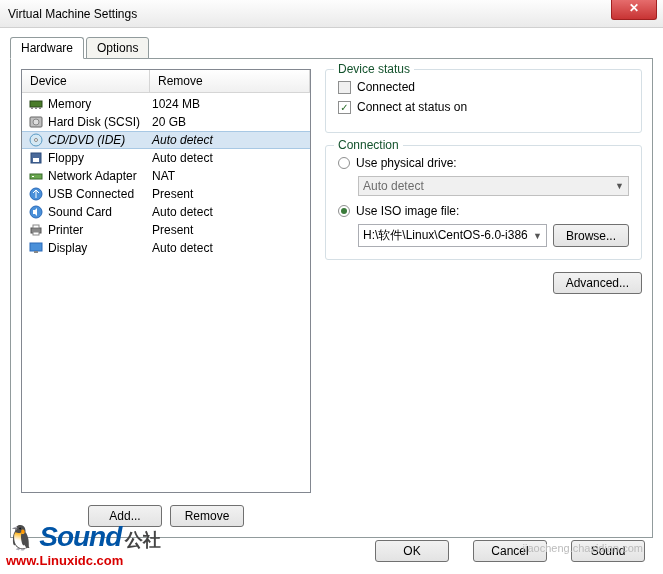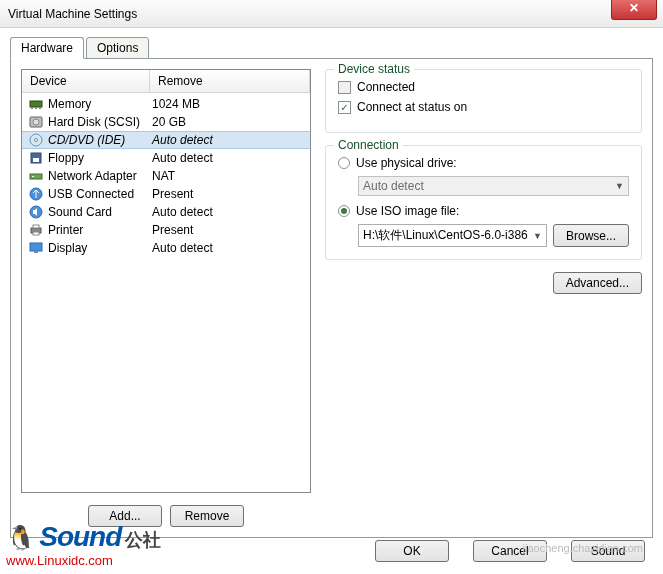--- a/index.html
+++ b/index.html
@@ -38,21 +38,21 @@
 .combo.disabled { background: #f0f0f0; color: #6d6d6d; border-color: #c0c0c0; }
 .indent { margin-left: 20px; }
 .browse-row { display: flex; gap: 6px; margin-top: 4px; }
 .browse-row .combo { flex: 1; }
 .advanced-row { display: flex; justify-content: flex-end; }
 .footer { position: absolute; bottom: 12px; right: 18px; display: flex; gap: 24px; }
 .chev { font-size: 9px; color: #555; }
 .watermark { position: absolute; left: 6px; bottom: 6px; font-family: Arial; }
 .wm-linux { font-size: 28px; font-weight: 900; font-style: italic; color: #0054a6; letter-spacing: -1px; }
 .wm-gs { font-size: 18px; font-weight: bold; color: #444; }
-.wm-url { font-size: 13px; font-weight: normal; color: #d80000; }
+.wm-url { font-size: 13px; font-weight: bold; color: #d80000; }
 .watermark-right { position: absolute; right: 20px; bottom: 20px; color: #bbb; font-size: 11px; }
 </style>
 </head>
 <body>
 
 <div class="titlebar">
   <span>Virtual Machine Settings</span>
   <div class="close-btn">
     <span>✕</span>
   </div>

